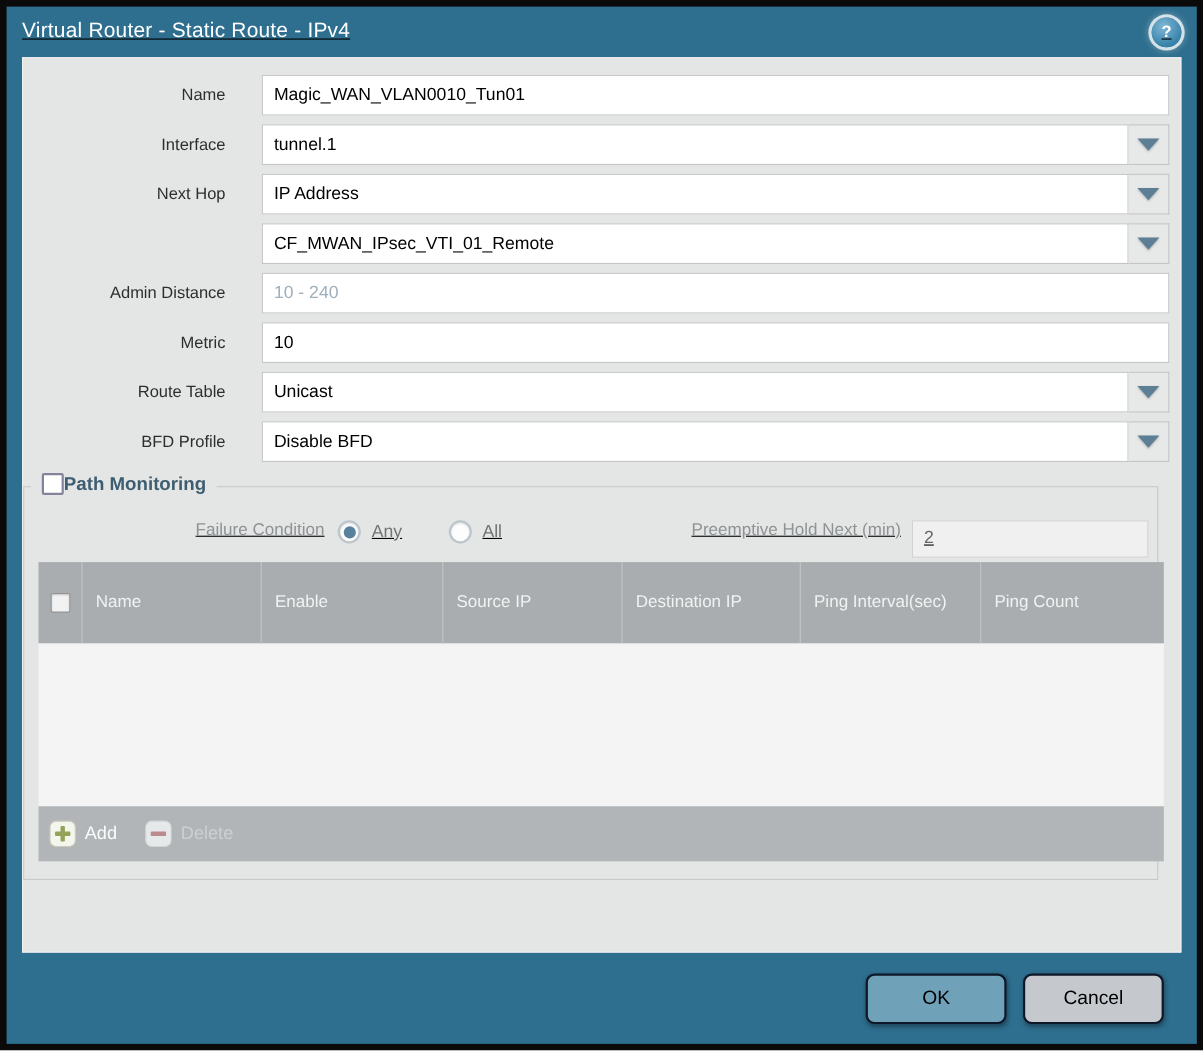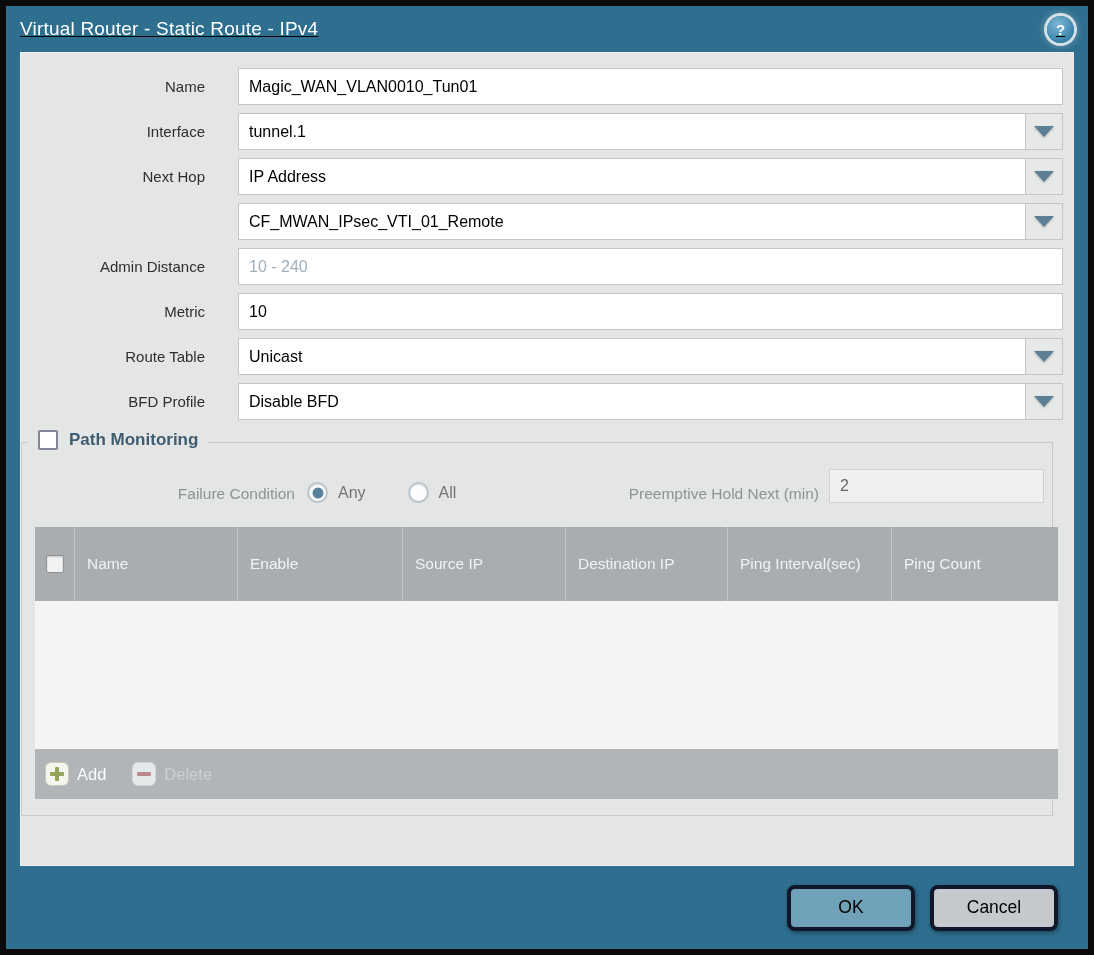--- a/index.html
+++ b/index.html
@@ -83,33 +83,33 @@
   
   .pm-group {
     position:relative;
     margin:22px 10px 0 0;
     border:1px solid #c9c9c9;
     padding:30px 8px 16px 13px;
   }
   .pm-legend {
     position:absolute; top:-13px; left:6px;
     background:#e4e5e5; padding:0 10px;
-    display:flex; align-items:flex-start; gap:11px;
+    display:flex; align-items:flex-start; gap:0;
   }
   .pm-checkbox {
     width:20px; height:20px;
     background:#ffffff; border:2px solid #83839b; border-radius:2px;
     cursor:pointer;
   }
   .pm-title {
     font-size:17px; font-weight:bold; color:#3e5d70;
   }
 
   .pm-cond-row {
-    display:flex; align-items:flex-end; height:30px; margin-bottom:24px;
+    display:flex; align-items:flex-start; height:30px; margin-bottom:8px;text-decoration:underline;
   }
   .pm-cond-label {
     width:272px; flex:0 0 272px; text-align:right; padding-right:12px;
     font-size:15.5px; color:#8e9396;
   }
   .radio-opt { display:flex; align-items:center; gap:10px; margin-right:42px; cursor:pointer; }
   .radio {
     width:21px; height:21px; border-radius:50%;
     background:#fdfdfd; border:2px solid #bcc5cc;
     box-shadow:inset 0 1px 2px rgba(0,0,0,0.12);
@@ -192,21 +192,21 @@
   .del-text { color:#ccd0d2; font-size:16.5px; }
 
   
   .footer {
     flex:0 0 83px; height:83px;
     display:flex; align-items:center; justify-content:flex-end;
     gap:15px; padding-right:30px;
   }
   .btn {
     width:128px; height:46px;
-    border:4px solid #0f172a; border-radius:8px;
+    border:2px solid #0f172a; border-radius:8px;
     font-family:"Liberation Sans", sans-serif;
     font-size:17.5px; color:#000;
     box-shadow:1px 2px 4px rgba(0,0,0,0.35);
     cursor:pointer;
   }
   .btn-ok { background:#6fa2b8; }
   .btn-cancel { background:#c5c9ce; }
 </style>
 </head>
 <body>

